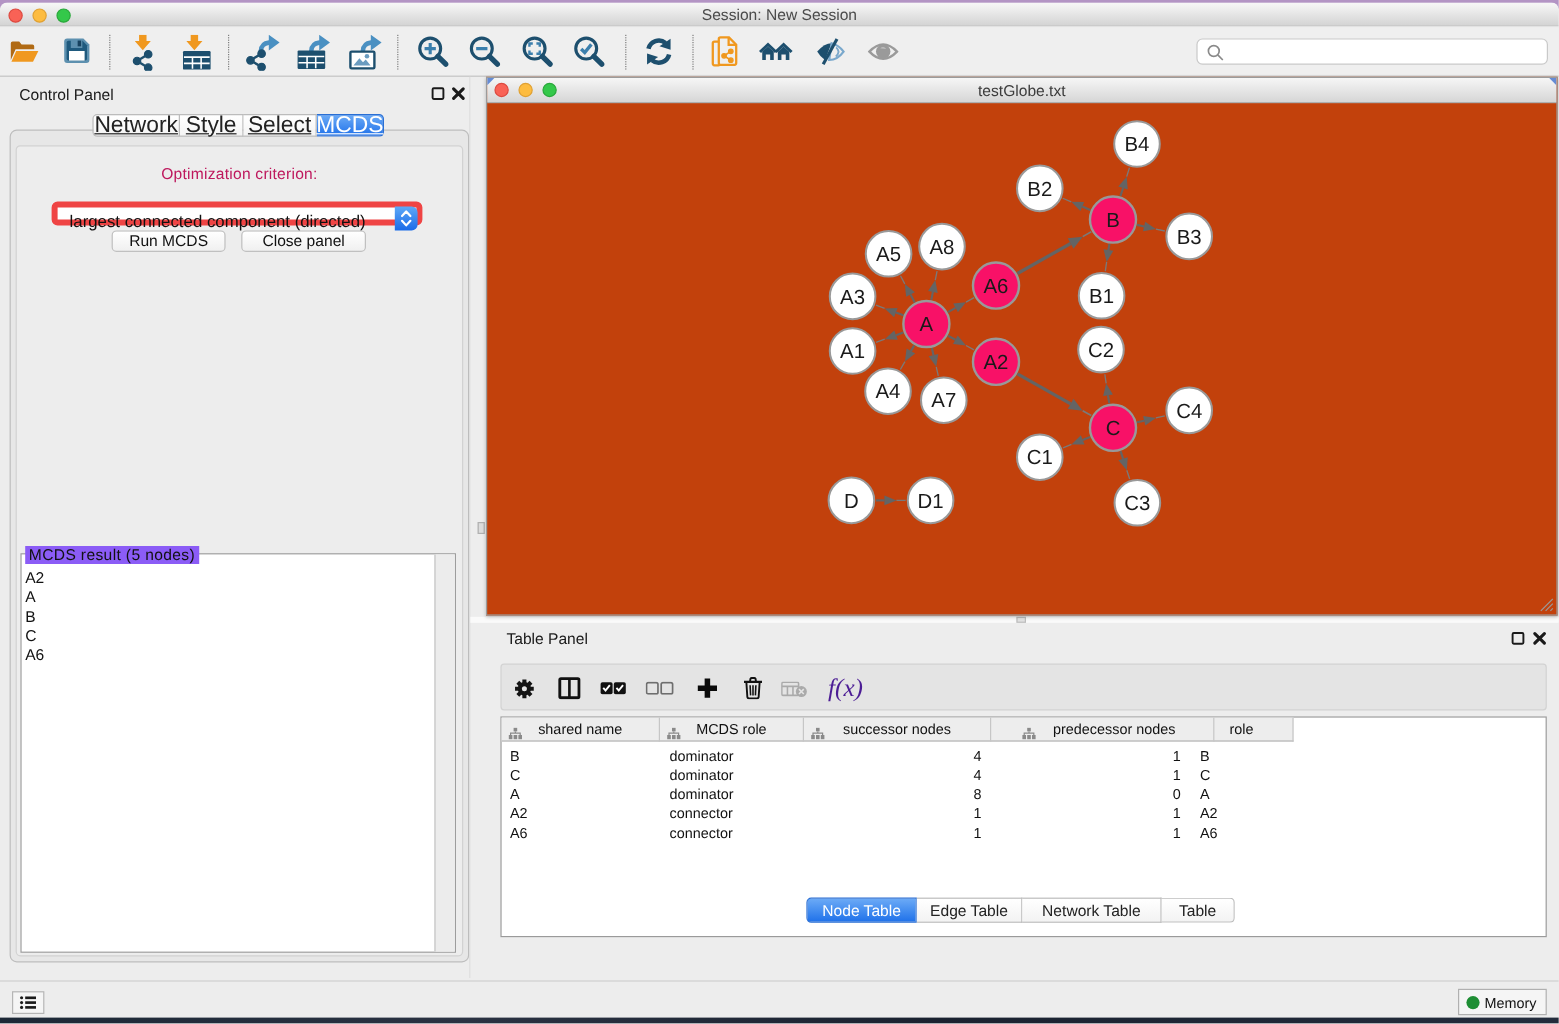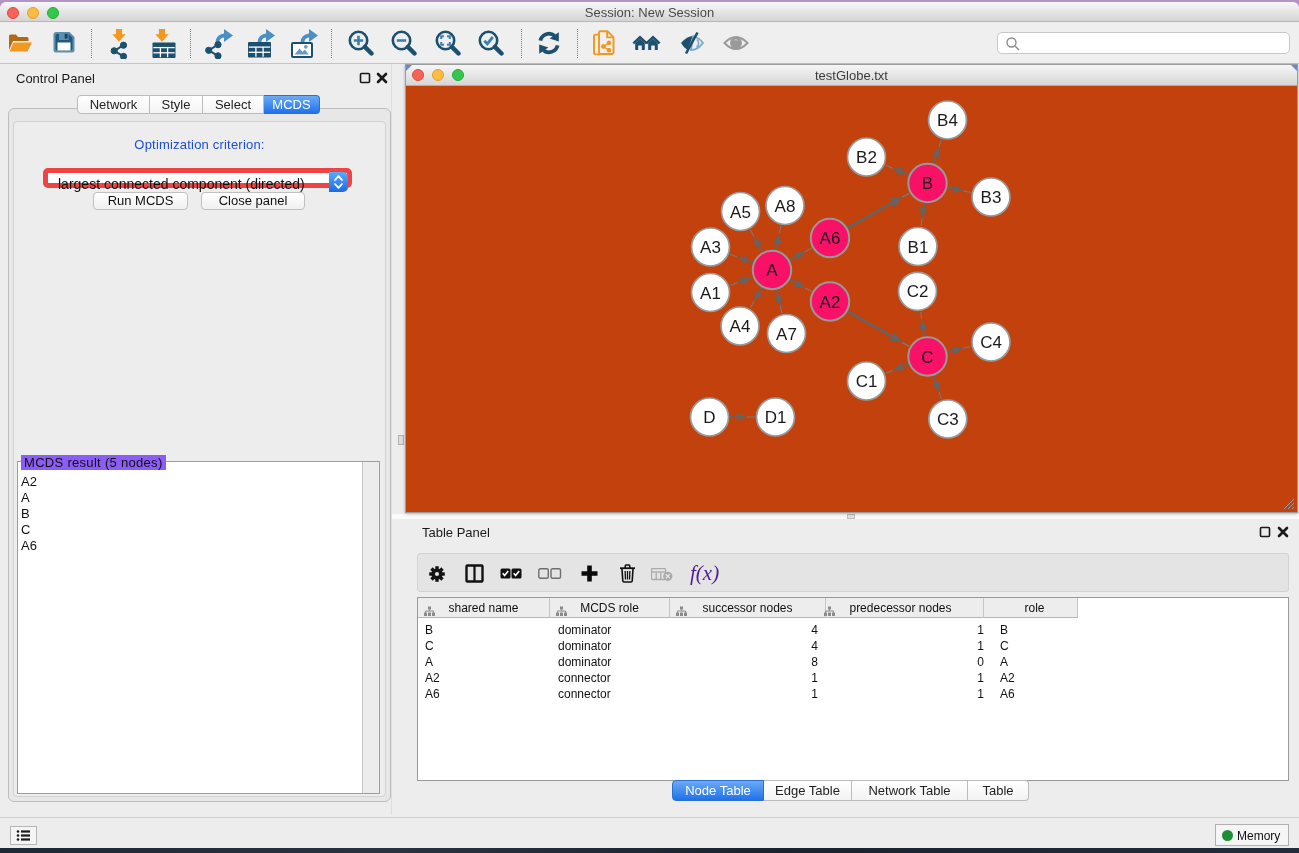--- a/index.html
+++ b/index.html
@@ -10,46 +10,46 @@
 #titlebar { left:0; top:2px; width:1299px; height:20px; background:linear-gradient(#f8f8f8,#d4d4d4); border-bottom:1px solid #b8b8b8; border-radius:6px 6px 0 0; }
 #titlebar .title { position:absolute; left:0; right:0; top:3px; text-align:center; font-size:13px; color:#4a4a4a; }
 .tl { position:absolute; border-radius:50%; width:12px; height:12px; }
 #toolbar { left:0; top:23px; width:1299px; height:41px; background:#EFEFEF; border-bottom:1px solid #c4c4c4; }
 .tbsep { position:absolute; top:6px; height:29px; width:0; border-left:1px dotted #7d7d7d; }
 .tbi { position:absolute; }
 #searchbox { position:absolute; left:997px; top:9px; width:293px; height:22px; background:#fff; border:1px solid #c9c9c9; border-radius:5px; }
 #cpHeader { left:16px; top:71px; font-size:13px; color:#1a1a1a; }
 .winbtn { position:absolute; }
 #cpTabs { left:77px; top:95px; height:19px; display:flex; }
-.tab { height:19px; font-size:13px; color:#222; background:linear-gradient(#fff,#f4f4f4); border:1px solid #bcbcbc; border-left:none; display:flex; align-items:center; justify-content:center; }
+.tab { height:19px; font-size:19px; color:#222; background:linear-gradient(#fff,#f4f4f4); border:1px solid #bcbcbc; border-left:none; display:flex; align-items:center; justify-content:center;text-decoration:underline; }
 .tab:first-child { border-left:1px solid #bcbcbc; border-radius:4px 0 0 4px; }
 .tab:last-child { border-radius:0 4px 4px 0; }
 .tab.sel { background:linear-gradient(#6baaf6,#2072ea); color:#fff; border-color:#2a6fd4; }
 #cpPanel { left:8px; top:108px; width:383px; height:694px; background:#E7E7E7; border:1px solid #bdbdbd; border-radius:6px; }
 #cpInner { left:13px; top:121px; width:373px; height:676px; background:#EDEDED; border:1px solid #d2d2d2; border-radius:4px; }
-#optLabel { left:0; top:137px; width:399px; text-align:center; font-size:13px; letter-spacing:0.2px; color:#1d4ed8; }
+#optLabel { left:0; top:137px; width:399px; text-align:center; font-size:13px; letter-spacing:0.2px; color:#be185d; }
 #dropdown { left:43px; top:168px; width:309px; height:20px; background:#fff; border:5px solid #ef4444; border-radius:5px; }
 #dropdown .txt { position:absolute; left:10px; top:2.5px; font-size:14px; color:#111; }
 #dropdown .step { position:absolute; right:-1px; top:-1px; width:19px; height:20px; background:linear-gradient(#5ea9f7,#1a6be8); border-radius:0 5px 5px 0; }
 .aquabtn { position:absolute; height:18px; background:linear-gradient(#ffffff,#f0f0f0); border:1px solid #c0c0c0; border-radius:4px; font-size:13px; color:#111; text-align:center; }
 #mcdsBox { left:17px; top:461px; width:363px; height:333px; background:#fff; border:1px solid #9d9d9d; }
 #mcdsLegend { left:21px; top:455px; background:#8b5cf6; padding:0 3px; font-size:13px; letter-spacing:0.3px; color:#111; }
 #mcdsList { left:21px; top:474px; font-size:13px; color:#111; line-height:16px; }
 #mcdsScroll { left:362px; top:462px; width:17px; height:331px; background:#ececec; border-left:1px solid #c4c4c4; }
 #netwin { left:405px; top:64px; width:893px; height:449px; background:#c2410c; border:1px solid #9b9b9b; box-shadow:0 1px 3px rgba(0,0,0,.25); }
 #nettitle { position:absolute; left:0; top:0; width:100%; height:21px; background:linear-gradient(#f6f6f6,#d6d6d6); border-bottom:1px solid #aeaeae; }
 #nettitle .title { position:absolute; left:0; right:0; top:3px; text-align:center; font-size:13px; color:#3c3c3c; }
 #graph text { font-size:17px; fill:#1a1a1a; }
 #tpHeader { left:422px; top:525px; font-size:13px; color:#1a1a1a; }
 #tpToolbar { left:417px; top:553px; width:872px; height:39px; background:#E4E4E4; border:1px solid #d2d2d2; border-radius:3px; }
 #tbl { left:417px; top:597px; width:872px; height:184px; background:#fff; border:1px solid #9a9a9a; }
 #tblHead { position:absolute; left:0; top:0; height:20px; background:#EDEDED; border-bottom:1px solid #b5b5b5; }
 .th { position:absolute; top:0; height:20px; border-right:1px solid #c6c6c6; font-size:12px; color:#111; text-align:center; line-height:20px; }
 .td { position:absolute; font-size:12px; color:#111; height:16px; line-height:16px; }
-#btmTabs { left:672px; top:780px; height:30px; display:flex;justify-content:space-between; }
+#btmTabs { left:672px; top:748px; height:30px; display:flex;justify-content:space-between; }
 .btab { height:21px; font-size:13px; color:#222; background:linear-gradient(#fff,#f3f3f3); border:1px solid #bcbcbc; border-left:none; display:flex; align-items:center; justify-content:center; }
 .btab:first-child { border-left:1px solid #bcbcbc; border-radius:4px 0 0 4px; }
 .btab:last-child { border-radius:0 4px 4px 0; }
 .btab.sel { background:linear-gradient(#6baaf6,#2072ea); color:#fff; border-color:#2a6fd4; }
 #statusbar { left:0; top:817px; width:1299px; height:31px; background:#EDEDED; border-top:1px solid #cfcfcf; }
 #listbtn { position:absolute; left:10px; top:8px; width:27px; height:19px; background:#f5f5f5; border:1px solid #b5b5b5; }
 #membtn { position:absolute; left:1215px; top:6px; width:74px; height:22px; background:#f5f5f5; border:1px solid #b0b0b0; font-size:12px; color:#111; }
 #deskBottom { left:0; top:848px; width:1299px; height:5px; background:linear-gradient(90deg,#1c2836,#2a3242 30%,#1a2230 60%,#232c3c); }
 </style>
 </head>
@@ -449,21 +449,21 @@
         </svg></span>MCDS role</div>
 <div class="th" style="left:252px;width:156px"><span style="position:absolute;left:5px;top:4px"><svg width="13" height="11" viewBox="0 0 13 11" style="vertical-align:-1px">
           <g fill="#8a8a8a">
             <rect x="5" y="0.5" width="3" height="3"></rect>
             <rect x="1" y="6.5" width="3" height="3.5"></rect>
             <rect x="5" y="6.5" width="3" height="3.5"></rect>
             <rect x="9" y="6.5" width="3" height="3.5"></rect>
             <path d="M6.5 3.5 V5 M2.5 6.5 V5 H10.5 V6.5" stroke="#8a8a8a" fill="none" stroke-width="1"></path>
           </g>
         </svg></span>successor nodes</div>
-<div class="th" style="left:400px;width:166px"><span style="position:absolute;left:5px;top:4px"><svg width="13" height="11" viewBox="0 0 13 11" style="vertical-align:-1px">
+<div class="th" style="left:428px;width:166px"><span style="position:absolute;left:5px;top:4px"><svg width="13" height="11" viewBox="0 0 13 11" style="vertical-align:-1px">
           <g fill="#8a8a8a">
             <rect x="5" y="0.5" width="3" height="3"></rect>
             <rect x="1" y="6.5" width="3" height="3.5"></rect>
             <rect x="5" y="6.5" width="3" height="3.5"></rect>
             <rect x="9" y="6.5" width="3" height="3.5"></rect>
             <path d="M6.5 3.5 V5 M2.5 6.5 V5 H10.5 V6.5" stroke="#8a8a8a" fill="none" stroke-width="1"></path>
           </g>
         </svg></span>predecessor nodes</div>
 <div class="th" style="left:574px;width:86px">role</div>
 <div class="td" style="left:7px;top:24px;width:120px">B</div>

